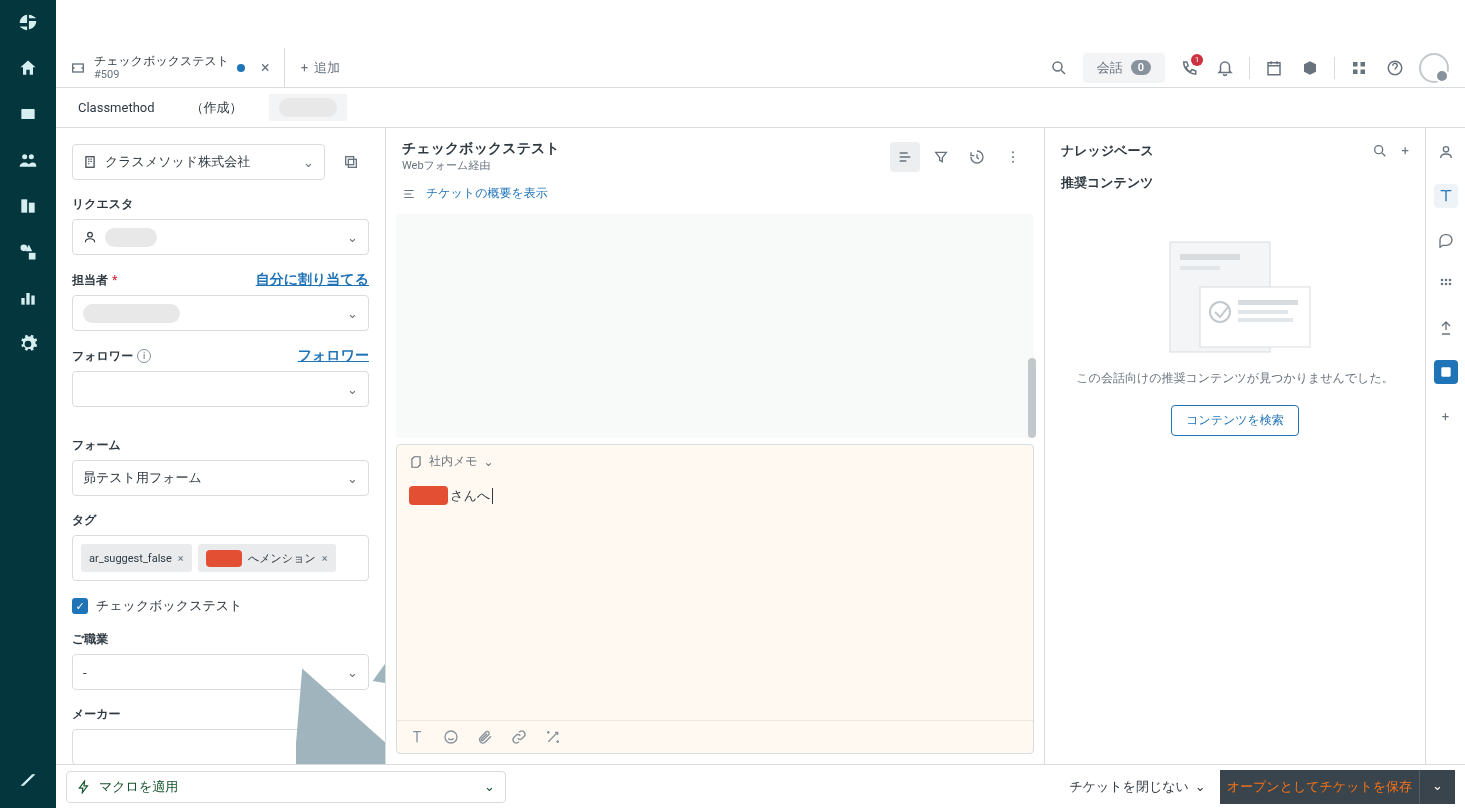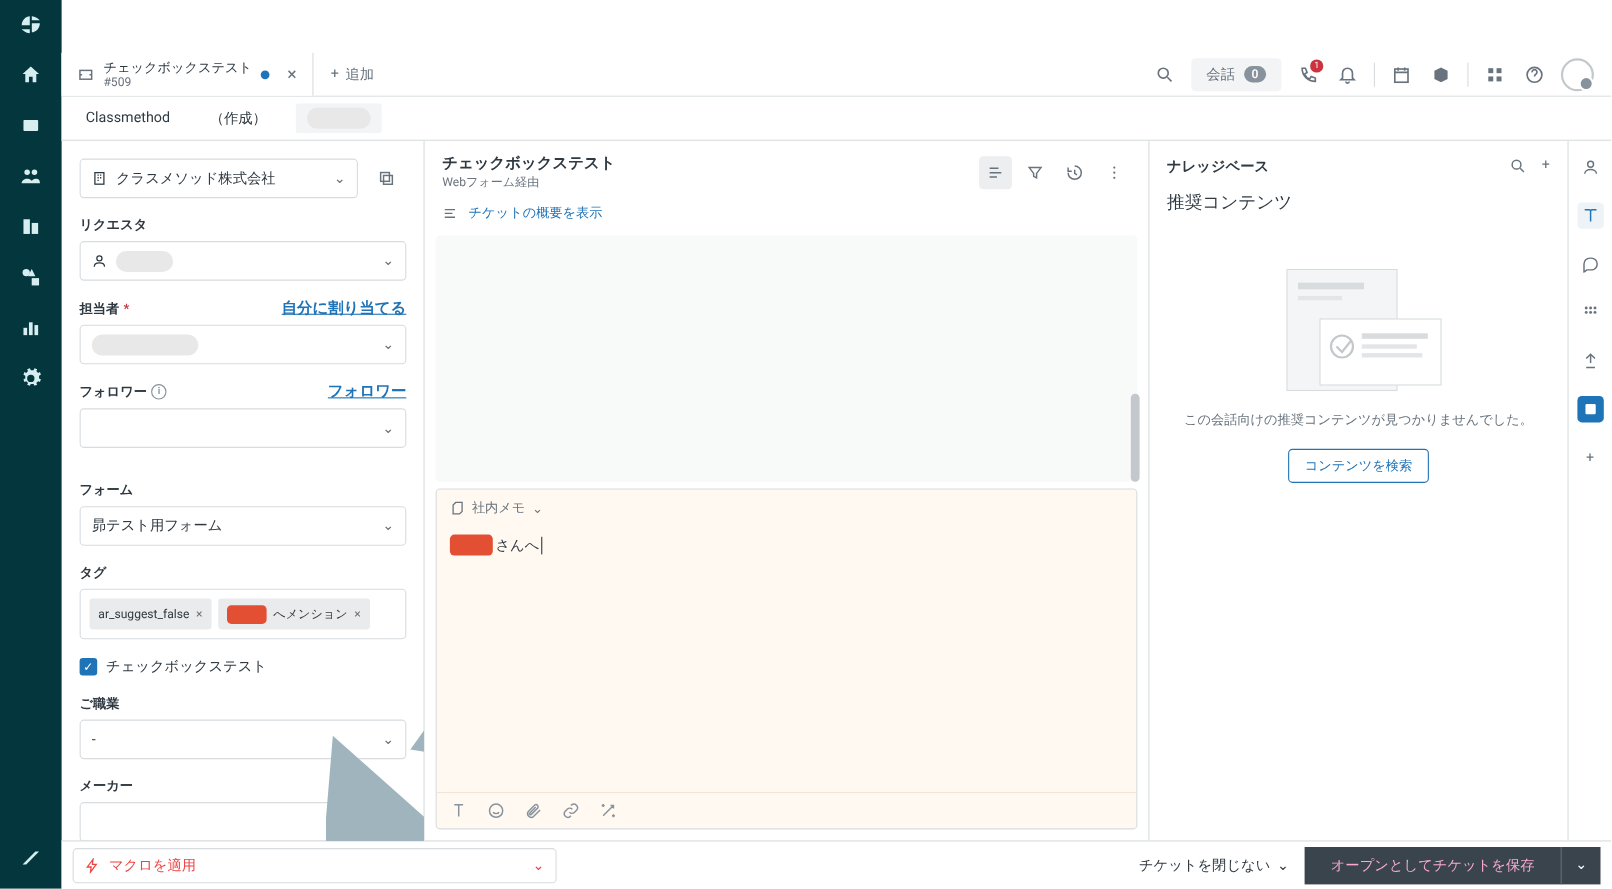--- a/index.html
+++ b/index.html
@@ -66,34 +66,34 @@
     .edtab{display:flex;align-items:center;gap:6px;padding:8px 12px;color:#68737d;font-size:12px;cursor:pointer;}
     .edbody{flex:1;padding:8px 12px;position:relative;}
     .edbody .line{display:flex;align-items:center;gap:2px;}
     .cursor{display:inline-block;width:1px;height:16px;background:#2f3941;}
     .edtool{display:flex;gap:18px;padding:8px 12px;color:#87929d;border-top:1px solid #f0e5d8;}
     .edtool span{cursor:pointer;}
     .rightpanel{width:380px;display:flex;flex-direction:column;}
     .kbhead{display:flex;align-items:center;padding:14px 16px;gap:10px;}
     .kbhead .kt{font-weight:600;}
     .kbhead .kr{margin-left:auto;display:flex;gap:14px;color:#68737d;}
-    .kbsub{padding:0 16px;font-size:16px;color:#2f3941;font-weight:400;margin-bottom:20px;}
+    .kbsub{padding:0 16px;font-size:13px;color:#2f3941;font-weight:700;margin-bottom:20px;}
     .kbempty{display:flex;flex-direction:column;align-items:center;padding:20px 16px;gap:18px;color:#68737d;font-size:12px;}
     .kbimg{width:150px;height:120px;position:relative;}
     .kbbtn{border:1px solid #1f73b7;color:#1f73b7;padding:6px 14px;border-radius:4px;font-size:12px;cursor:pointer;}
     .siderail{width:40px;border-left:1px solid #d8dcde;display:flex;flex-direction:column;align-items:center;padding-top:12px;gap:20px;}
     .siderail .si{width:24px;height:24px;display:flex;align-items:center;justify-content:center;color:#68737d;border-radius:4px;cursor:pointer;}
     .siderail .si.active{background:#eef3f8;color:#1f73b7;}
     .siderail .si.blue{background:#1f73b7;color:#fff;border-radius:4px;}
     .footer{height:44px;border-top:1px solid #d8dcde;display:flex;align-items:center;padding:0 10px;background:#fff;}
-    .macro{border:1px solid #d8dcde;border-radius:4px;height:32px;width:440px;display:flex;align-items:center;padding:0 10px;gap:8px;color:#ef4444;justify-content:flex-end;}
+    .macro{border:1px solid #d8dcde;border-radius:4px;height:32px;width:440px;display:flex;align-items:center;padding:0 10px;gap:8px;color:#14532d;justify-content:flex-end;}
     .macro .mch{margin-left:auto;}
     .fright{margin-left:auto;display:flex;align-items:stretch;gap:0;}
     .closebtn{padding:8px 14px;display:flex;align-items:center;gap:6px;color:#2f3941;cursor:pointer;}
-    .savebtn{background:#3a444c;color:#f9a8d4;padding:8px 24px;display:flex;align-items:center;cursor:pointer;text-align:center;}
+    .savebtn{background:#3a444c;color:#f97316;padding:8px 7px;display:flex;align-items:center;cursor:pointer;text-align:center;}
     .savedd{background:#3a444c;color:#fff;padding:8px 12px;border-left:1px solid #556169;cursor:pointer;}
     svg{display:block;}
   </style>
 </head>
 <body>
 
 <div class="app">
   <div class="navrail">
     <div class="ni">
         <svg width="22" height="22" viewBox="0 0 24 24" fill="currentColor">

